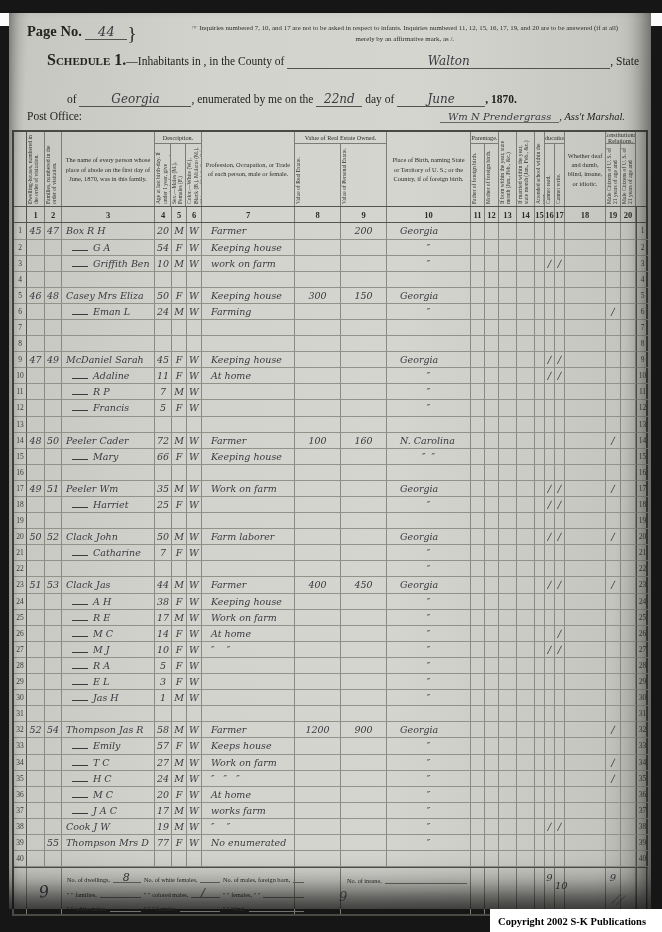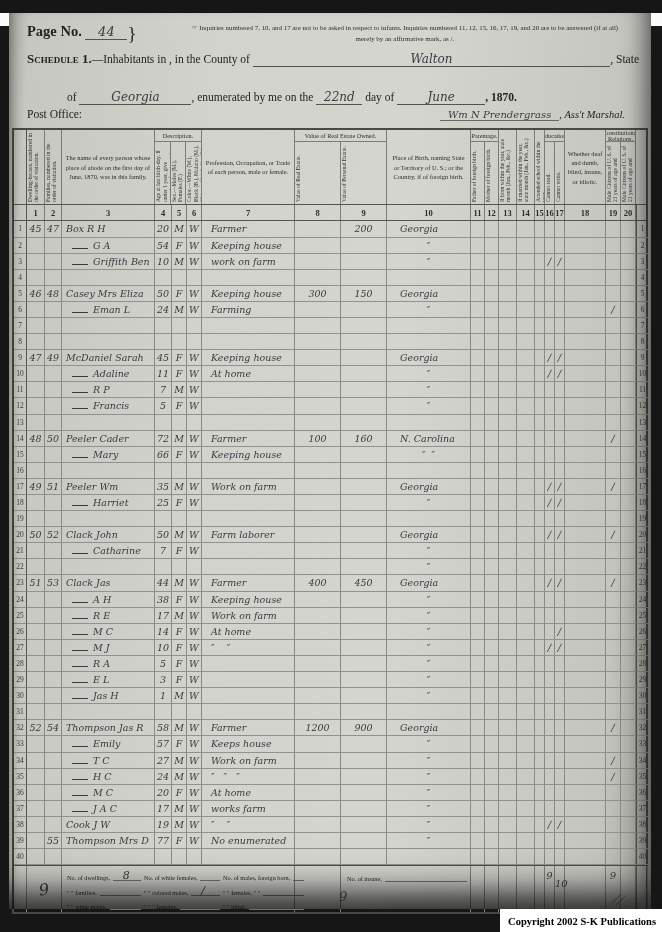--- a/index.html
+++ b/index.html
@@ -13,21 +13,21 @@
   .paper::after{content:"";position:absolute;inset:0;pointer-events:none;
          box-shadow:inset -16px -22px 24px -10px rgba(8,8,8,.55),inset 8px 0 12px -7px rgba(8,8,8,.4),inset 0 -46px 34px -26px rgba(8,8,8,.5);}
   .hand{font-family:"DejaVu Serif",serif;font-style:italic;color:#3a3a40;}
   
   .hrow1{display:flex;align-items:flex-start;margin:4px 10px 0 16px;}
   .pageno{display:flex;align-items:flex-end;font-weight:bold;font-size:14.5px;color:#23231f;white-space:pre;}
   .pn{width:42px;text-align:center;font-size:13px;border-bottom:1px solid #55524c;font-weight:normal;}
   .brace{font-weight:normal;font-size:19px;line-height:12px;color:#2c2c28;}
   .notes{flex:1;margin-left:34px;font-size:6.9px;line-height:1.55;text-align:center;color:#2d2d29;}
   .sched{display:flex;align-items:baseline;white-space:pre;font-size:11.5px;color:#24241f;margin:7px 10px 0 16px;}
-  .caps{font-variant:small-caps;font-weight:bold;font-size:13px;}
+  .caps{font-variant:small-caps;font-weight:bold;font-size:16px;margin-left:20px;}
   .ul{border-bottom:1px solid #55524c;text-align:center;font-size:12px;}
   .fill2{flex:1.7;} .fill1{flex:1;}
   .l2{margin-left:56px;} .w90{width:112px;} .w48{width:46px;} .w80{width:88px;margin-top:16px;}
   .l3{margin-top:3px;} .w200{width:205px;}
   .spacer{flex:1;}
   .sig{font-size:10px;border-bottom:1px solid #6a675f;padding:0 8px;}
   .marshal{font-style:italic;font-size:10.5px;margin-right:14px;}
   .b{font-weight:bold;}
   
   .table{margin:7px 1px 0 1px;border:2px solid #4a4a45;background:transparent;}
@@ -64,21 +64,21 @@
   .scol{display:flex;flex-direction:column;justify-content:space-between;}
   .sline{display:flex;align-items:flex-end;height:12px;font-size:6.2px;color:#2c2c28;white-space:nowrap;}
   .ln{flex:1;border-bottom:1px solid #72726c;margin-left:3px;position:relative;min-width:8px;}
   .sval{position:absolute;left:35%;bottom:-2px;font-size:11px;}
   .insane{padding:4px 3px 0 6px;box-sizing:border-box;}
   .fnum{position:absolute;left:0;top:4px;width:100%;text-align:center;font-size:10px;}
   .fnum.low{top:12px;}
   .fctr{overflow:visible;}
   .bmark{position:absolute;left:330px;bottom:5px;font-size:13px;opacity:.75;}
   .bmark2{position:absolute;right:28px;bottom:2px;font-size:14px;opacity:.5;transform:rotate(18deg);}
-  .copyright{position:absolute;right:0;bottom:0;background:#ffffff;padding:2px 6px 3px 8px;}
+  .copyright{position:absolute;right:0;bottom:0;background:#ffffff;padding:2px 16px 3px 8px;}
   .copyright span{font-weight:bold;font-size:10.5px;color:#000;}
 </style>
 </head>
 <body>
 
 <div class="banner">
   <span>S-K Publications – USGenWeb Archives</span>
 </div>
 
 <div class="paper">

